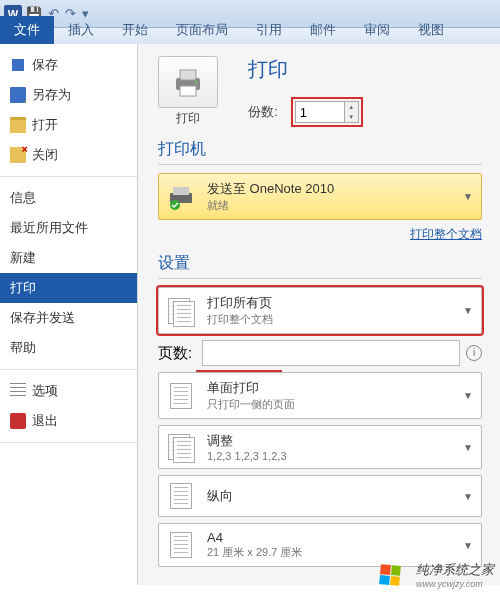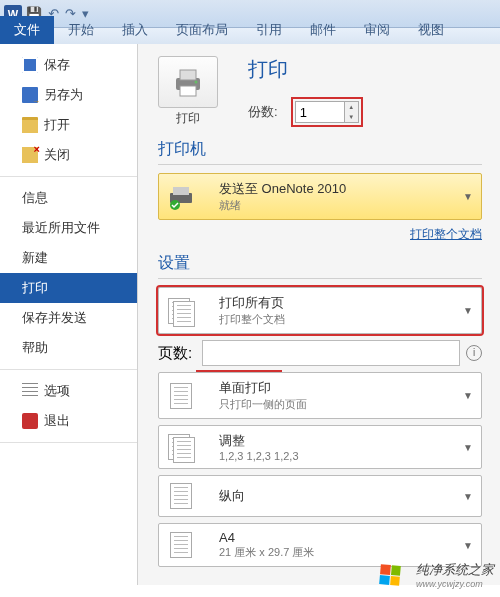--- a/index.html
+++ b/index.html
@@ -11,21 +11,21 @@
 .titlebar .qat span { font-size: 13px; color: #4a6a94; }
 
 .ribbon-tabs { height: 16px; background: linear-gradient(#e8f0fa, #d9e5f3); display: flex; align-items: flex-end; padding-left: 0; font-size: 13px; }
 .ribbon-tabs .tab { padding: 5px 14px; color: #3b5a82; cursor: default; }
 .ribbon-tabs .tab.active { background: #1e5aa8; color: #fff; }
 
 .main { display: flex; height: calc(100% - 56px); }
 
 .sidebar { width: 138px; background: #fff; border-right: 1px solid #d0d0d0; }
 .sidebar .group { border-bottom: 1px solid #e0e0e0; padding: 6px 0; }
-.sidebar .item { padding: 6px 22px; font-size: 13px; color: #333; display: flex; align-items: center; gap: 6px; }
+.sidebar .item { padding: 6px 10px; font-size: 13px; color: #333; display: flex; align-items: center; gap: 6px; }
 .sidebar .item.active { background: #1e5aa8; color: #fff; position: relative; }
 .sidebar .item.active::after { content: ""; position: absolute; right: -8px; top: 50%; margin-top: -8px; border: 8px solid transparent; border-left-color: #1e5aa8; }
 .sidebar .ic { width: 16px; height: 16px; display: inline-block; }
 .ic-save { background: #3a6fc4; border-radius: 1px; box-shadow: inset 0 0 0 2px #fff; }
 .ic-saveas { background: #3a6fc4; border-radius: 1px; position: relative; }
 .ic-saveas::after { content: "→"; position: absolute; right: -2px; bottom: -2px; font-size: 8px; color: #d98c00; }
 .ic-open { background: #e8c15a; border-radius: 1px 1px 0 0; border-top: 3px solid #d4a835; }
 .ic-close { background: #e8c15a; position: relative; }
 .ic-close::after { content: "×"; position: absolute; right: -2px; top: -4px; color: #c00; font-size: 11px; font-weight: bold; }
 .ic-options { background: repeating-linear-gradient(#888 0 1px, transparent 1px 4px); }
@@ -46,21 +46,21 @@
 .copies-input-wrap { border: 2px solid #d13030; padding: 2px; display: flex; }
 .copies-input { width: 50px; height: 22px; border: 1px solid #aaa; padding: 0 4px; font-size: 13px; }
 .spinner { width: 14px; display: flex; flex-direction: column; border: 1px solid #aaa; border-left: none; }
 .spinner div { flex: 1; font-size: 6px; text-align: center; color: #666; background: #f0f0f0; line-height: 10px; }
 
 .info-icon { position: absolute; right: 18px; top: 150px; width: 16px; height: 16px; border: 1px solid #888; border-radius: 50%; font-size: 10px; text-align: center; line-height: 14px; color: #666; }
 
 .section-title { font-size: 16px; color: #1e5aa8; margin: 8px 0 4px; }
 .section-divider { border-top: 1px solid #d0d0d0; margin-bottom: 8px; }
 
-.dropdown { background: #fff; border: 1px solid #bbb; border-radius: 2px; padding: 6px 8px; display: flex; align-items: center; gap: 24px; margin-bottom: 6px; position: relative; }
+.dropdown { background: #fff; border: 1px solid #bbb; border-radius: 2px; padding: 6px 8px; display: flex; align-items: center; gap: 12px; margin-bottom: 6px; position: relative; }
 .dropdown.yellow { background: linear-gradient(#fff4c4, #ffe47a); border-color: #d9b84a; }
 .dropdown.red-outline { outline: 2px solid #d13030; outline-offset: 0; }
 .dropdown .dd-icon { width: 28px; height: 28px; flex-shrink: 0; display: flex; align-items: center; justify-content: center; }
 .dropdown .dd-text { flex: 1; }
 .dropdown .dd-title { font-size: 13px; color: #333; }
 .dropdown .dd-sub { font-size: 11px; color: #777; }
 .dropdown .dd-arrow { font-size: 10px; color: #666; }
 
 .red-box-partial { border: 2px solid #d13030; position: absolute; pointer-events: none; }
 
@@ -90,22 +90,22 @@
   <div class="qat">
     <span>💾</span>
     <span>↶</span>
     <span>↷</span>
     <span>▾</span>
   </div>
 </div>
 
 <div class="ribbon-tabs">
   <div class="tab active">文件</div>
+  <div class="tab">插入</div>
   <div class="tab">开始</div>
-  <div class="tab">插入</div>
   <div class="tab">页面布局</div>
   <div class="tab">引用</div>
   <div class="tab">邮件</div>
   <div class="tab">审阅</div>
   <div class="tab">视图</div>
 </div>
 
 <div class="main">
   <div class="sidebar">
     <div class="group">

